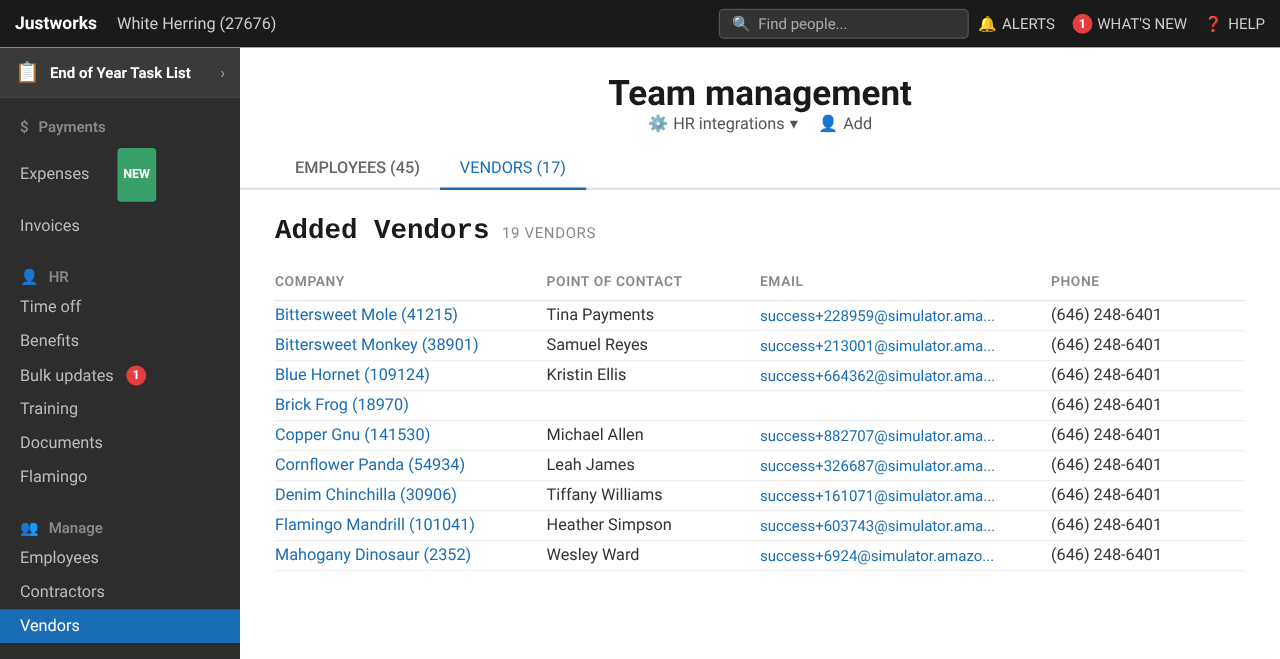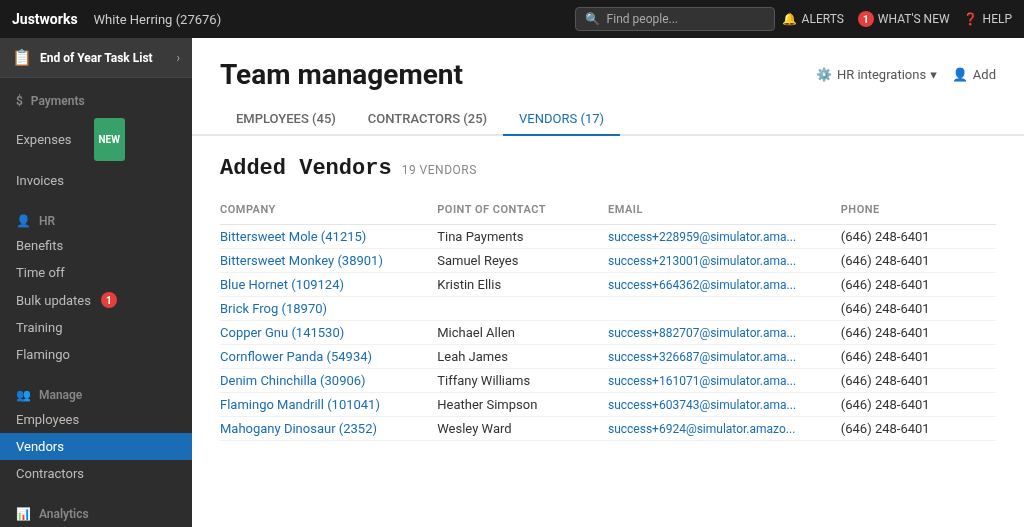--- a/index.html
+++ b/index.html
@@ -89,20 +89,21 @@
       overflow-y: auto;
       padding: 0;
     }
 
     
     .page-header {
       padding: 20px 28px 0 28px;
       display: flex;
       align-items: center;
       justify-content: space-between;
+      flex-direction: column;
     }
     .page-title { font-size: 28px; font-weight: 700; color: #1a1a1a; }
     .header-actions { display: flex; align-items: center; gap: 16px; }
     .hr-integrations-btn {
       display: flex; align-items: center; gap: 4px;
       color: #555; font-size: 13px; cursor: pointer;
     }
     .add-btn {
       display: flex; align-items: center; gap: 4px;
       color: #555; font-size: 13px; cursor: pointer;
@@ -207,50 +208,53 @@
         <span>Invoices</span>
       </div>
     </div>
 
     <div class="sidebar-section">
       <div class="sidebar-section-header">
         <span>👤</span>
         <span>HR</span>
       </div>
       <div class="sidebar-item">
+        <span>Time off</span>
+      </div>
+      <div class="sidebar-item">
         <span>Benefits</span>
-      </div>
-      <div class="sidebar-item">
-        <span>Time off</span>
       </div>
       <div class="sidebar-item">
         <span>Bulk updates</span>
         <span class="sidebar-badge">1</span>
       </div>
       <div class="sidebar-item">
         <span>Training</span>
+      </div>
+      <div class="sidebar-item">
+        <span>Documents</span>
       </div>
       <div class="sidebar-item">
         <span>Flamingo</span>
       </div>
     </div>
 
     <div class="sidebar-section">
       <div class="sidebar-section-header">
         <span>👥</span>
         <span>Manage</span>
       </div>
       <div class="sidebar-item">
         <span>Employees</span>
       </div>
+      <div class="sidebar-item">
+        <span>Contractors</span>
+      </div>
       <div class="sidebar-item active">
         <span>Vendors</span>
-      </div>
-      <div class="sidebar-item">
-        <span>Contractors</span>
       </div>
     </div>
 
     <div class="sidebar-section">
       <div class="sidebar-section-header">
         <span>📊</span>
         <span>Analytics</span>
       </div>
       <div class="sidebar-item">
         
@@ -270,21 +274,20 @@
         </div>
         <div class="add-btn">
           <span>👤</span>
           <span>Add</span>
         </div>
       </div>
     </div>
 
     <div class="tabs">
       <div class="tab">EMPLOYEES (45)</div>
-      <div class="tab">CONTRACTORS (25)</div>
       <div class="tab active">VENDORS (17)</div>
     </div>
 
     <div class="content">
       <div class="section-title-row">
         <span class="section-title">Added Vendors</span>
         <span class="section-count">19 VENDORS</span>
       </div>
 
       <table class="vendor-table">

